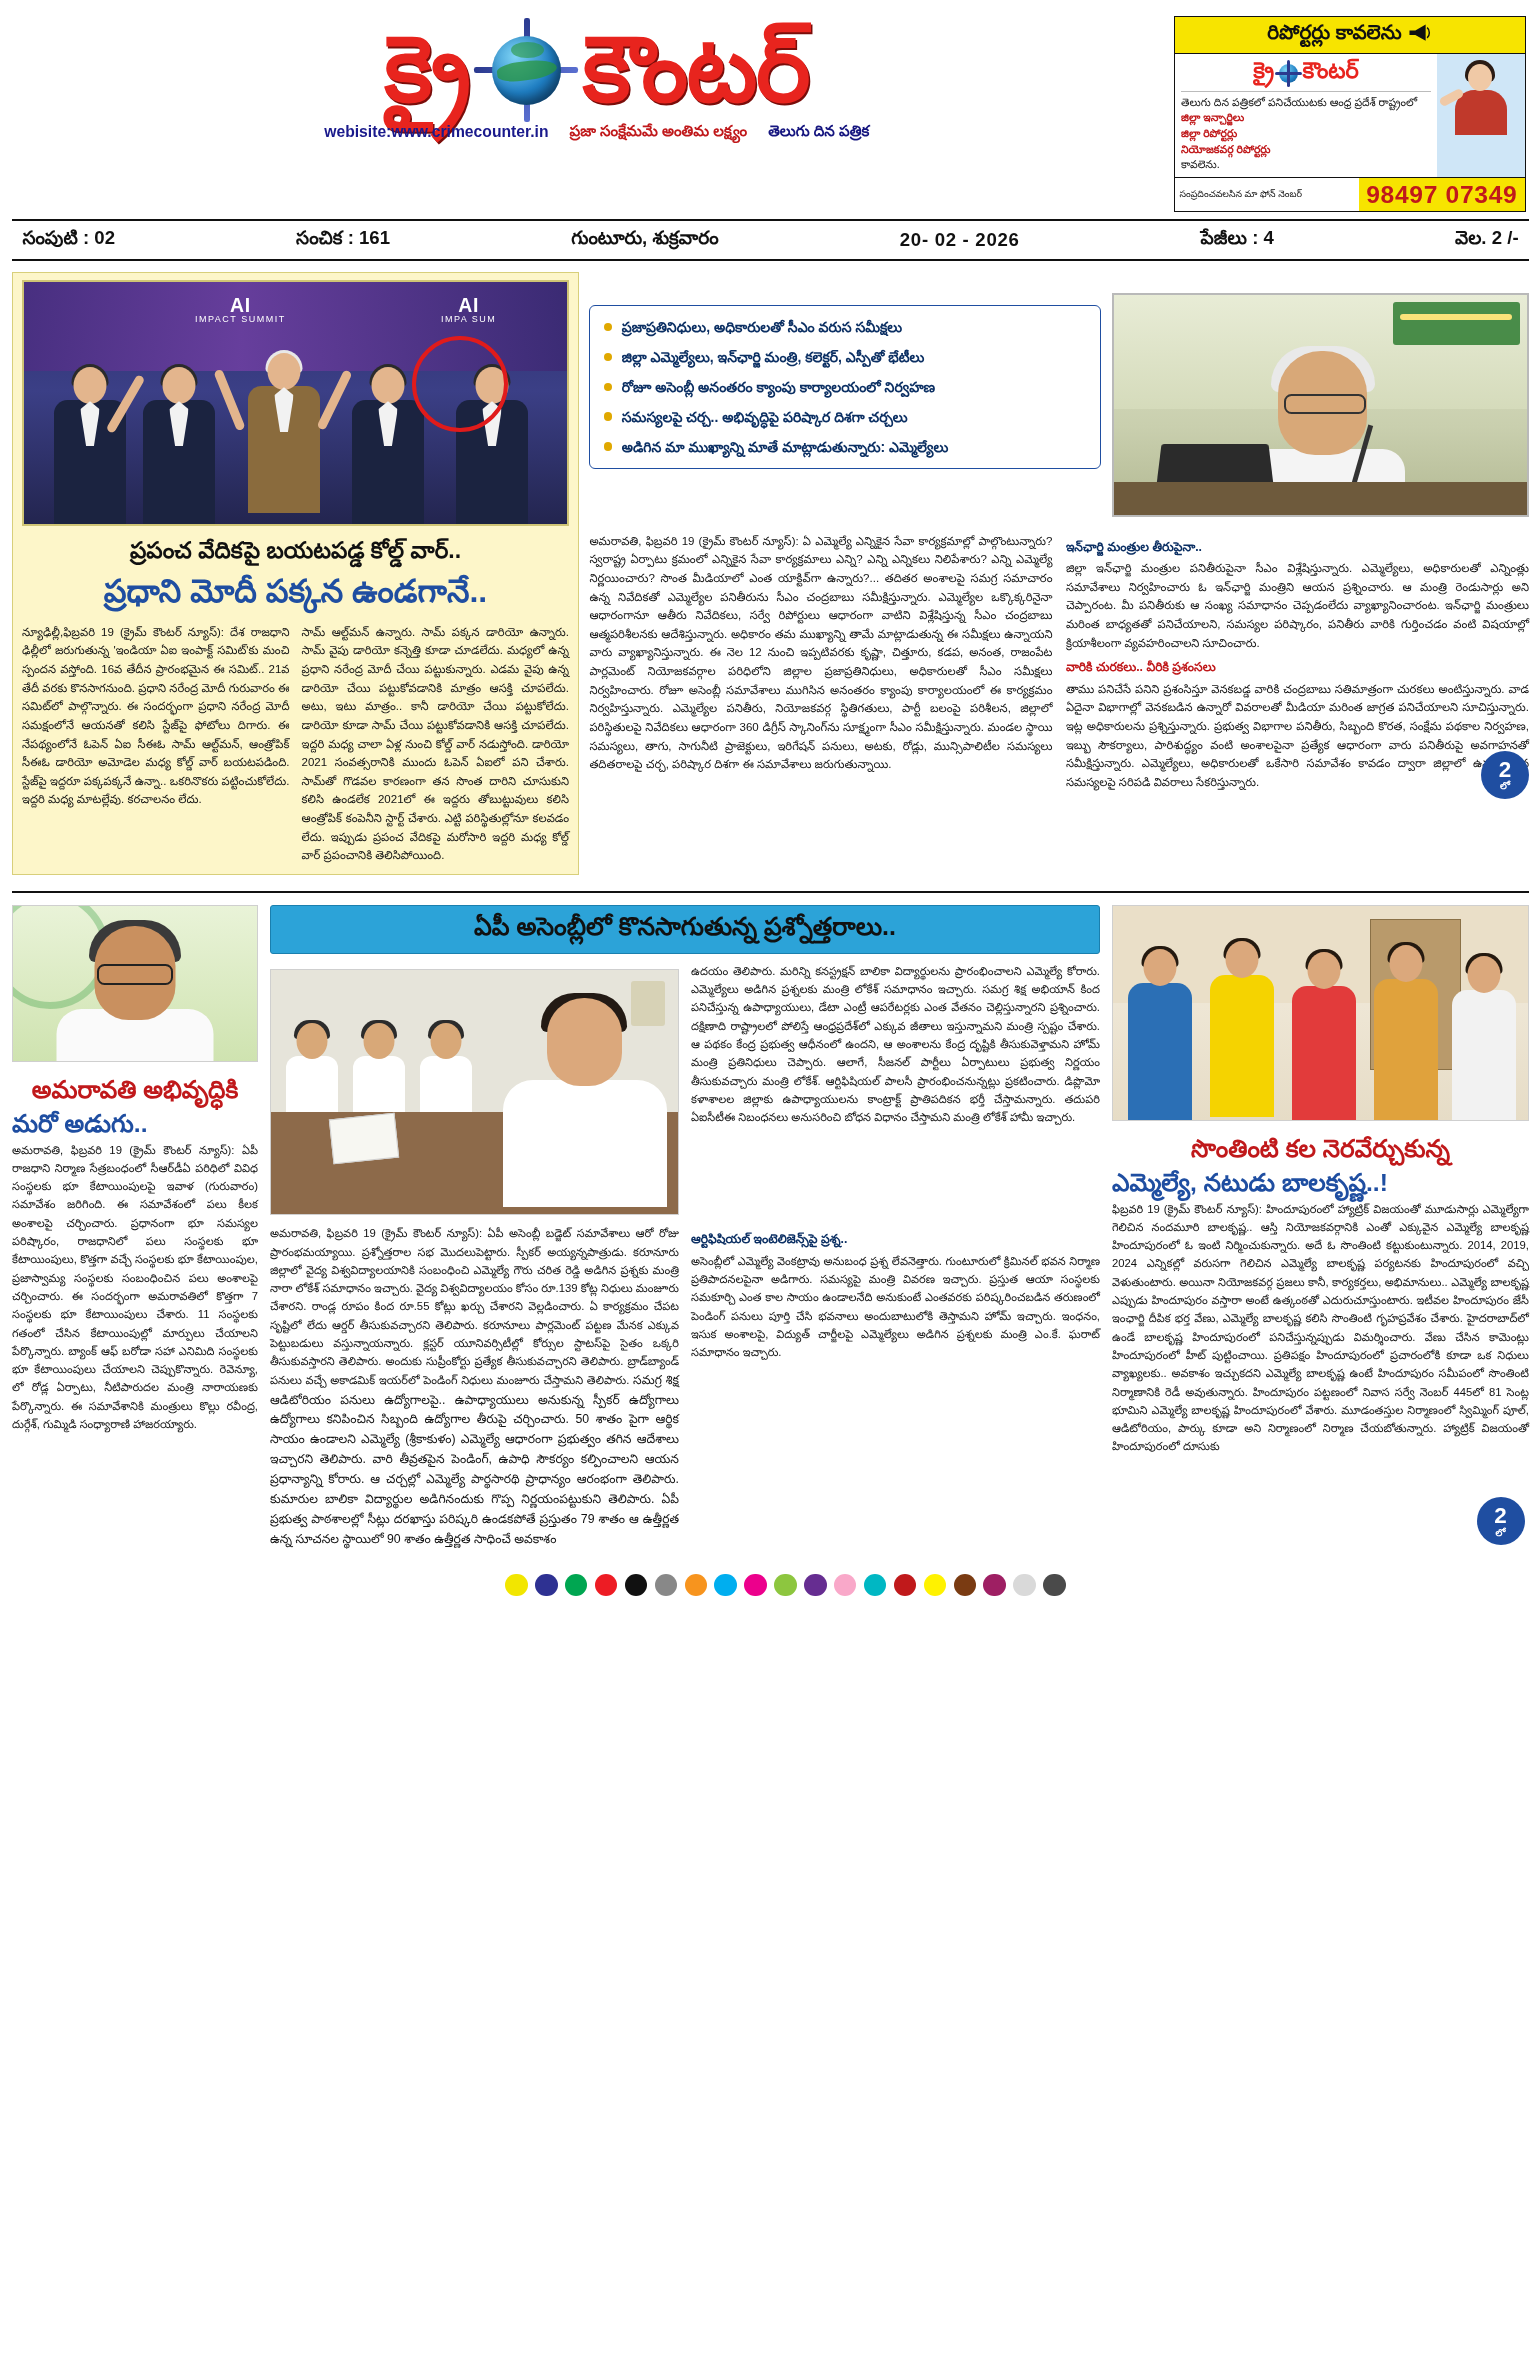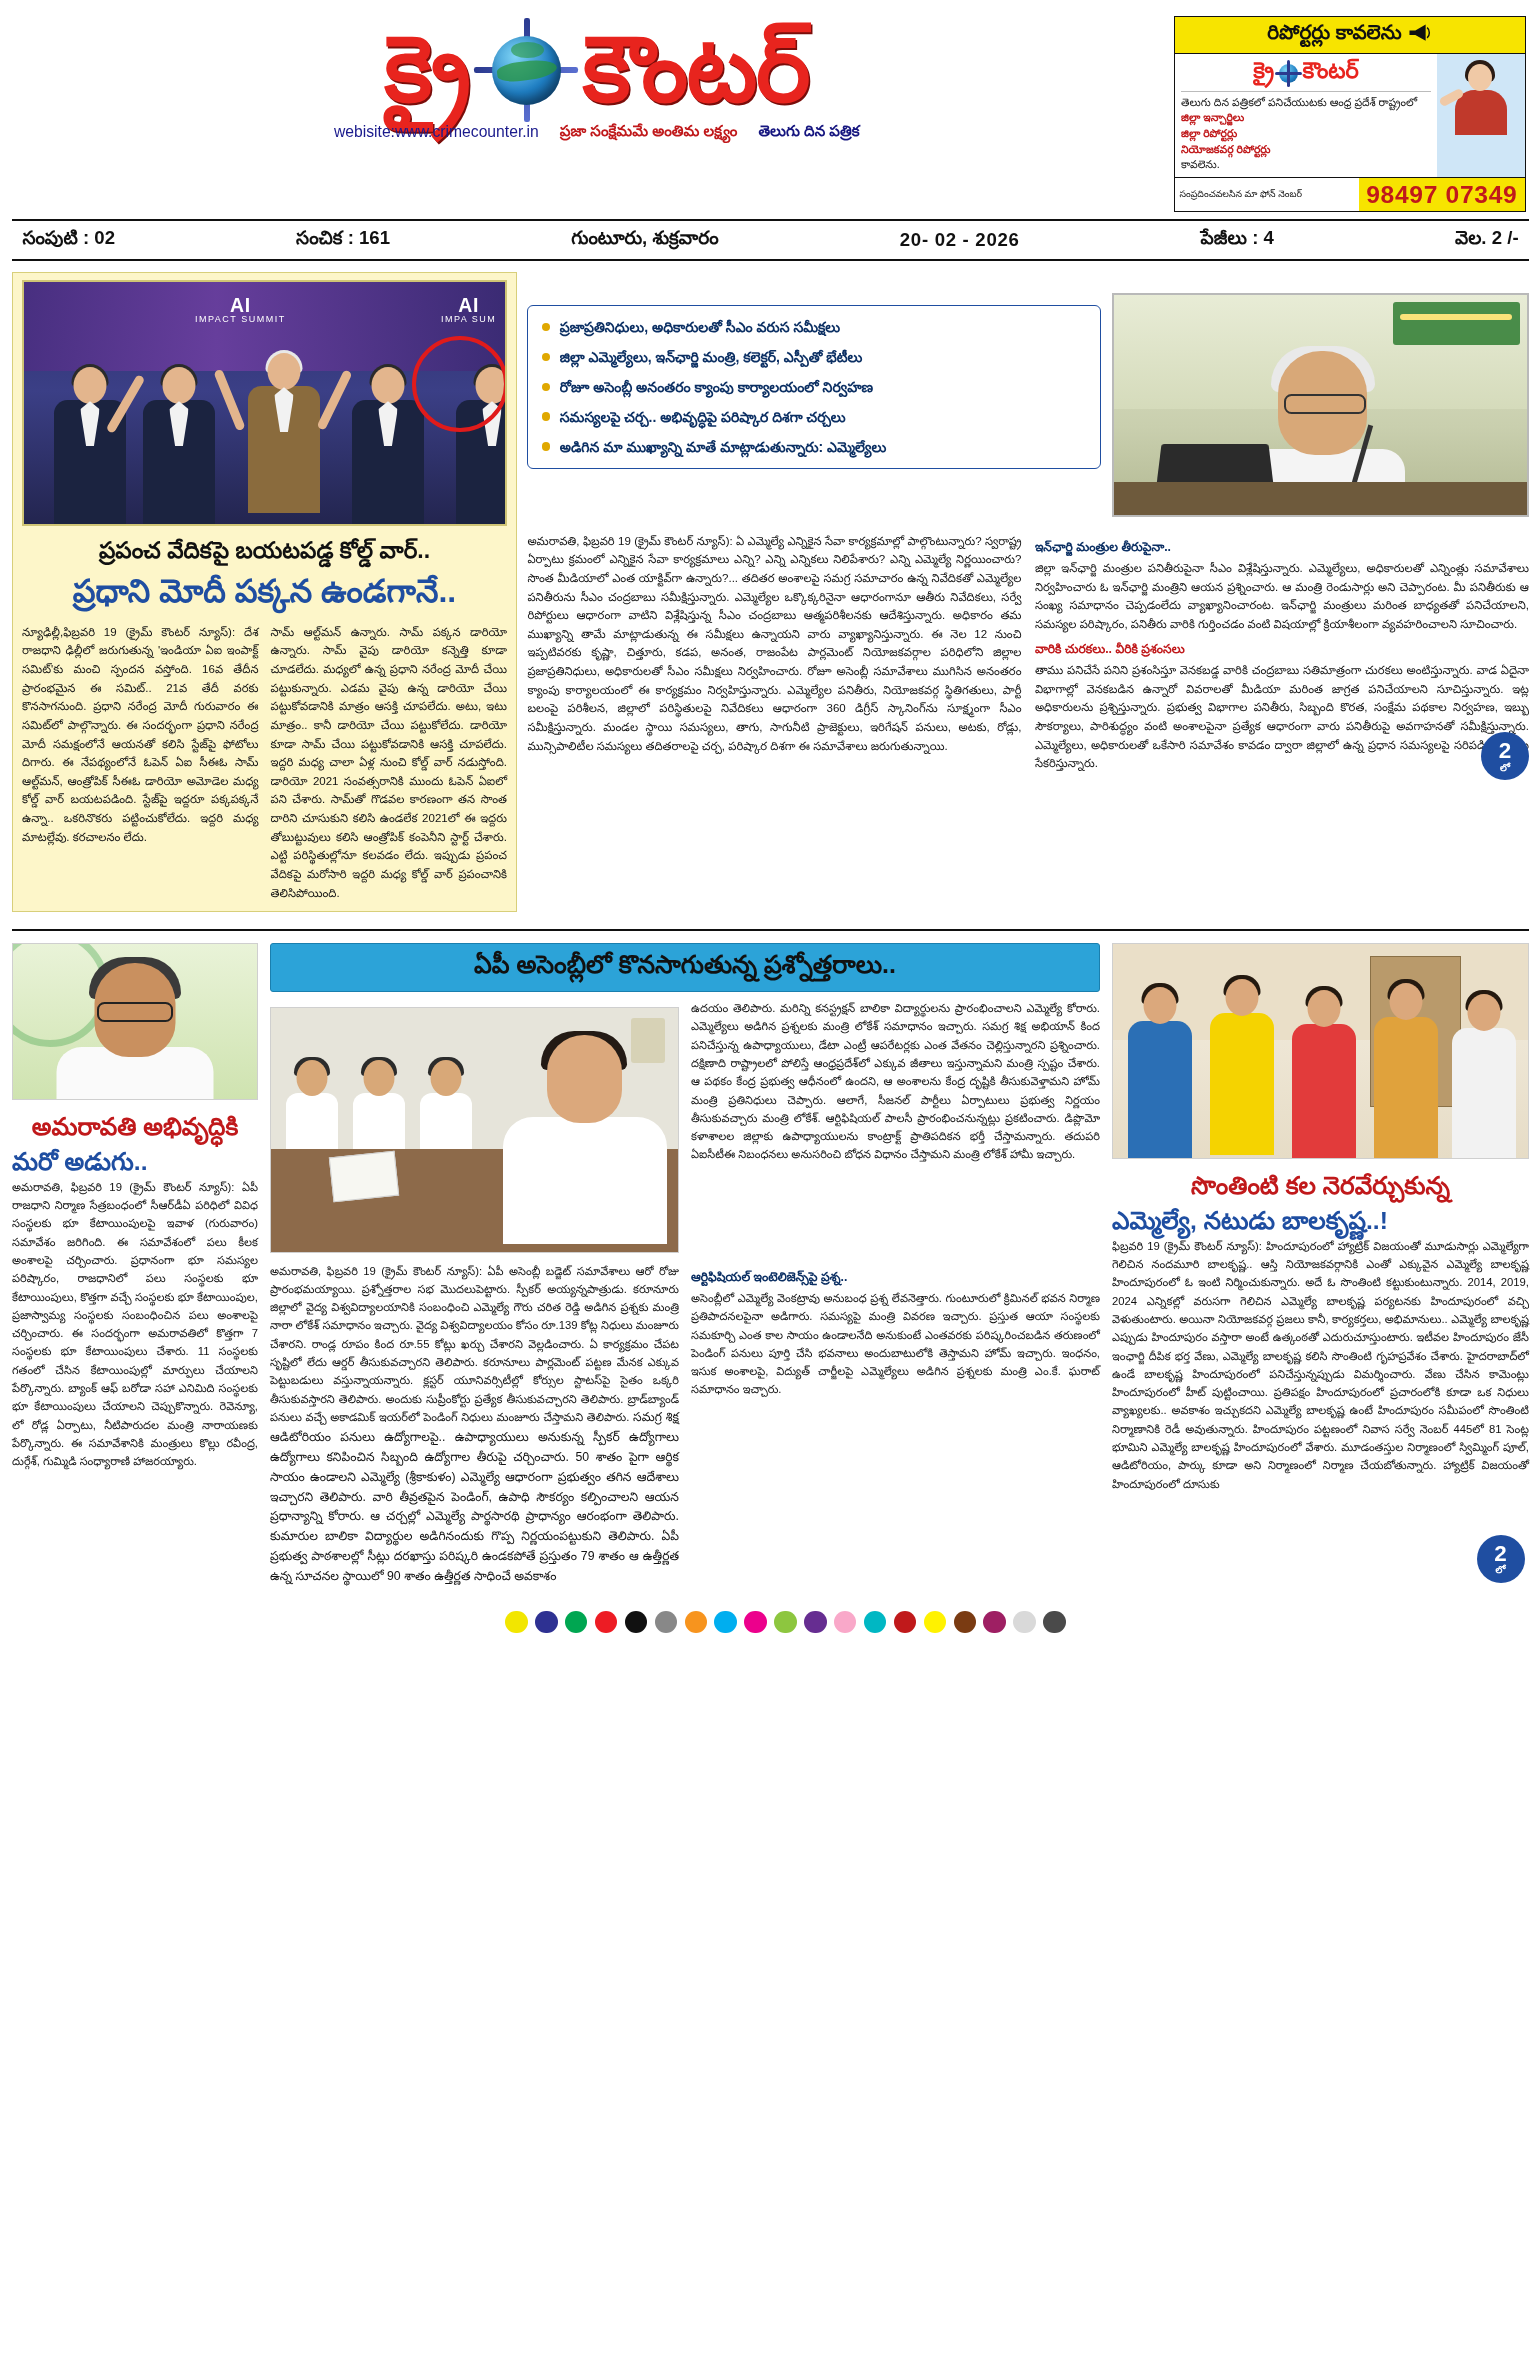--- a/index.html
+++ b/index.html
@@ -71,21 +71,21 @@
   }
   .globe .ball:before{
     content:"";position:absolute;left:19.4px;top:6px;width:33px;height:16.4px;
     background:rgba(40,150,60,.6);border-radius:50%;
   }
   .mast-site{
     margin-top:3px;
     display:flex;align-items:center;gap:21px;justify-content:center;width:100%;
   }
   .mast-site .site{
-    font-size:15.7px;font-weight:normal;color:#1a1a8c;
+    font-size:15.7px;font-weight:bold;color:#1a1a8c;
   }
   .mast-site .tagline{
     font-size:15px;color:#c0191b;font-weight:bold;
   }
   .mast-site .daily{
     font-size:15px;color:#15157f;font-weight:bold;
   }
 
   
   .mast-ad{
@@ -152,21 +152,21 @@
     padding:6px 10.4px;font-size:18.6px;font-weight:bold;color:#111;
   }
   .infobar span{white-space:nowrap;}
   .infobar .date{letter-spacing:0.7px;}
 
   
   .lead{
     display:flex;gap:10.4px;margin-top:10.4px;
   }
   .lead-left{
-    width:505px;flex:0 0 auto;background:#fdf6c9;border:0.7px solid #d8cf7a;padding:7.5px 9px 9px 9px;box-sizing:border-box;
+    width:567px;flex:0 0 auto;background:#fdf6c9;border:0.7px solid #d8cf7a;padding:7.5px 9px 9px 9px;box-sizing:border-box;
   }
   .photo-summit{
     width:100%;height:246px;border:2.2px solid #cfc475;box-sizing:border-box;position:relative;overflow:hidden;
     background:linear-gradient(180deg,#2d2f6e 0%,#3b3f86 45%,#23254f 100%);
   }
   .ps-banner{
     position:absolute;left:0;top:0;width:100%;height:89px;
     background:linear-gradient(90deg,#4b2f82,#6c3fa0 40%,#3c2a74);
     opacity:.9;
   }

